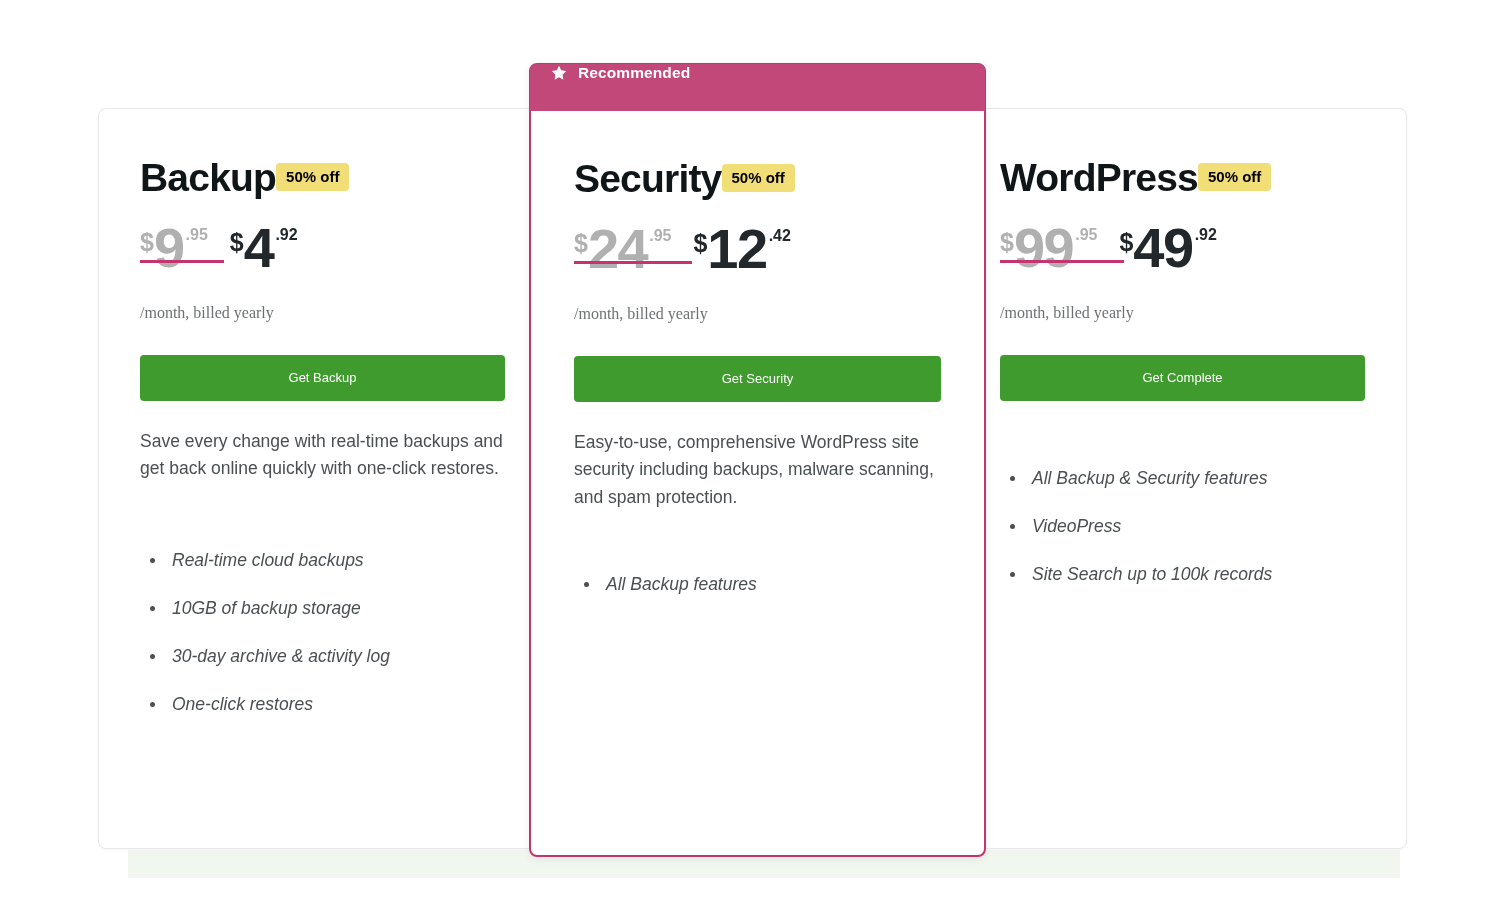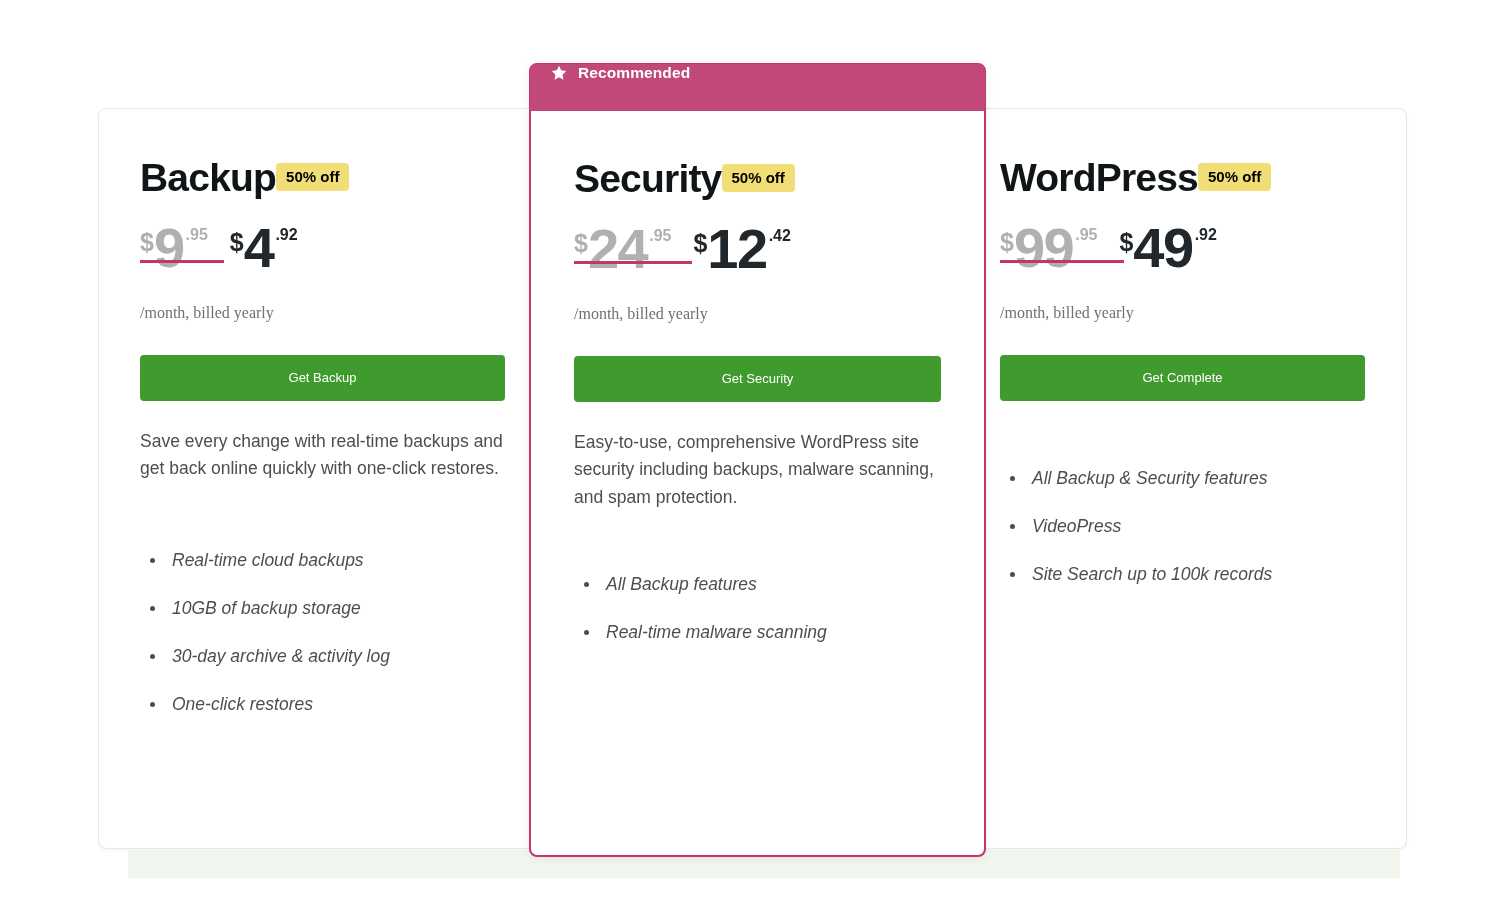--- a/index.html
+++ b/index.html
@@ -303,21 +303,20 @@
       </div>
 
       <div class="billing-note">/month, billed yearly</div>
 
       <button class="cta">Get Security</button>
 
       <div class="plan-desc">Easy-to-use, comprehensive WordPress site security including backups, malware scanning, and spam protection.</div>
 
       <ul class="features">
         <li>All Backup features</li>
-        <li>Real-time malware scanning</li>
       </ul>
 
     </div>
   </div>
 
   <div class="card side card-complete">
     <div class="card-body">
 
       <div class="title-row">
         <div class="plan-title">WordPress</div>

